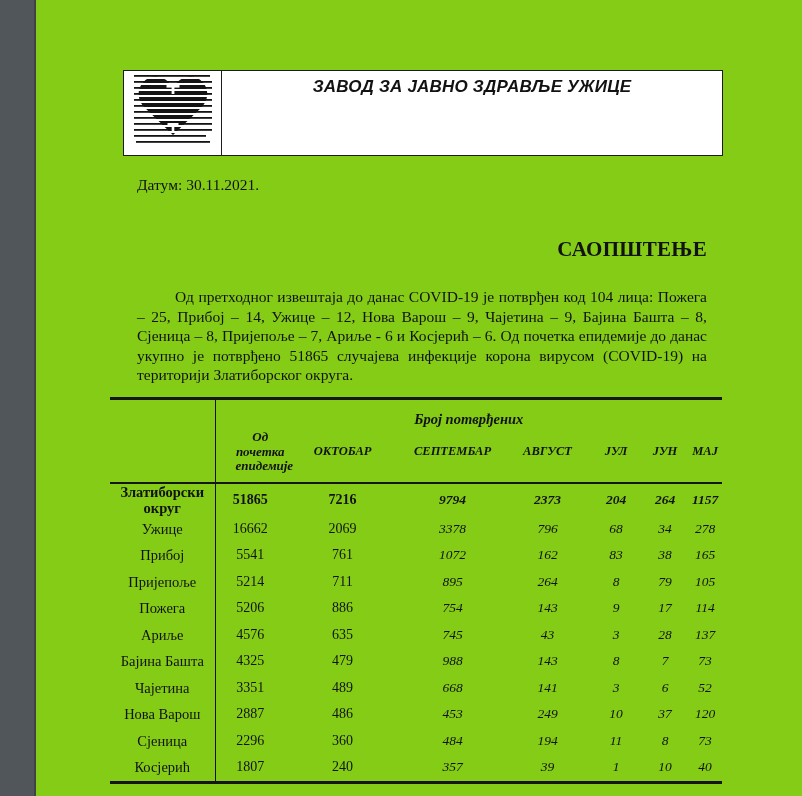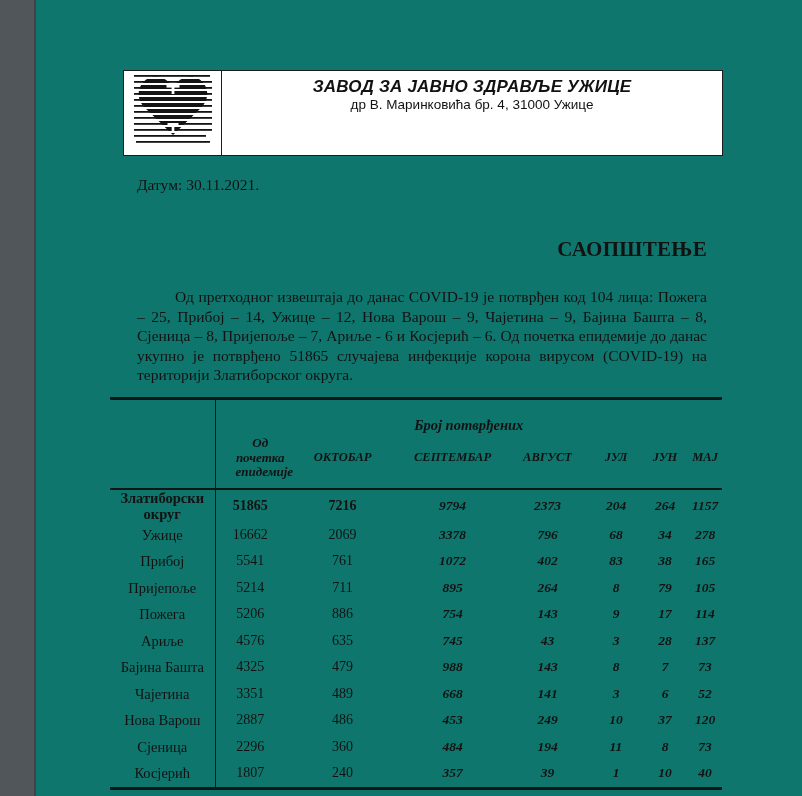--- a/index.html
+++ b/index.html
@@ -1,20 +1,20 @@
 <!DOCTYPE html>
 <html><head>
 <meta charset="utf-8">
 <style>
   html, body { margin: 0; padding: 0; }
   body {
     width: 802px; height: 796px; overflow: hidden; background: #ffffff;
     font-family: "Liberation Serif", serif; color: #121212;
   }
-  .stage { position: relative; width: 802px; height: 796px; background: #0f766e; }
+  .stage { position: relative; width: 802px; height: 796px; background: #84cc16; }
 
   
   .sidebar {
     position: absolute; left: 0; top: 0; width: 34px; height: 796px;
     background: #51565b; border-right: 2px solid #3e4347; box-sizing: content-box;
   }
 
   
   .letterhead {
     position: absolute; left: 123px; top: 70px; width: 600px; height: 86px;
@@ -46,32 +46,32 @@
   .table-wrap { position: absolute; left: 110px; top: 397px; }
   table.data {
     border-collapse: collapse; table-layout: fixed; width: 612px;
     border-top: 3px solid #151515; border-bottom: 3px solid #151515;
   }
   table.data thead { border-bottom: 2px solid #151515; }
   th, td { padding: 0; font-weight: normal; }
   .corner { border-right: 1.3px solid #151515; }
   .span-h {
     font-weight: bold; font-style: italic; font-size: 14.5px;
-    text-align: center; vertical-align: top; padding: 17px 0 2px 0;
+    text-align: center; vertical-align: top; padding: 11px 0 2px 0;
   }
   .col-h {
     font-weight: bold; font-style: italic; font-size: 12.5px;
     text-align: center; vertical-align: middle; padding-bottom: 8px;
   }
   .col-h.first { font-size: 13px; line-height: 14.5px; padding-left: 20px; }
   tbody td { text-align: center; vertical-align: middle; font-size: 14px; height: 26.5px; }
   tbody td.row-label {
     font-size: 14.5px; line-height: 16px; border-right: 1.3px solid #151515;
   }
-  tbody td.ital { font-style: italic; font-size: 13.5px; font-weight: bold; }
+  tbody td.ital { font-style: italic; font-size: 13.5px; }
   tr.bold-row td { font-weight: bold; margin-top: 28px; }
 </style>
 </head>
 <body>
 
 <div class="stage">
 
   <div class="sidebar"></div>
 
   <div class="page">
@@ -102,21 +102,20 @@
           <g fill="#ffffff">
             <rect x="34.5" y="12" width="13" height="2.6"></rect>
             <rect x="39.6" y="12" width="2.8" height="9"></rect>
             <rect x="35.5" y="50" width="11" height="2.4"></rect>
             <rect x="39.7" y="50" width="2.6" height="8"></rect>
           </g>
         </svg>
       </div>
       <div class="lh-text">
         <div class="org-name">ЗАВОД ЗА ЈАВНО ЗДРАВЉЕ УЖИЦЕ</div>
-        <div class="lh-line">др В. Маринковића бр. 4, 31000 Ужице</div>
       </div>
     </div>
 
     <div class="date-line">Датум: 30.11.2021.</div>
 
     <div class="doc-title">САОПШТЕЊЕ</div>
 
     <div class="body-par">Од претходног извештаја до данас COVID-19 је потврђен код 104 лица: Пожега – 25, Прибој – 14, Ужице – 12, Нова Варош – 9, Чајетина – 9, Бајина Башта – 8, Сјеница – 8, Пријепоље – 7, Ариље - 6 и Косјерић – 6. Од почетка епидемије до данас укупно је потврђено 51865 случајева инфекције корона вирусом (COVID-19) на територији Златиборског округа.</div>
 
     <div class="table-wrap">
@@ -165,21 +164,21 @@
               <td class="num ital">796</td>
               <td class="num ital">68</td>
               <td class="num ital">34</td>
               <td class="num ital">278</td>
             </tr>
             <tr>
               <td class="row-label">Прибој</td>
               <td class="num plain">5541</td>
               <td class="num plain">761</td>
               <td class="num ital">1072</td>
-              <td class="num ital">402</td>
+              <td class="num ital">162</td>
               <td class="num ital">83</td>
               <td class="num ital">38</td>
               <td class="num ital">165</td>
             </tr>
             <tr>
               <td class="row-label">Пријепоље</td>
               <td class="num plain">5214</td>
               <td class="num plain">711</td>
               <td class="num ital">895</td>
               <td class="num ital">264</td>

